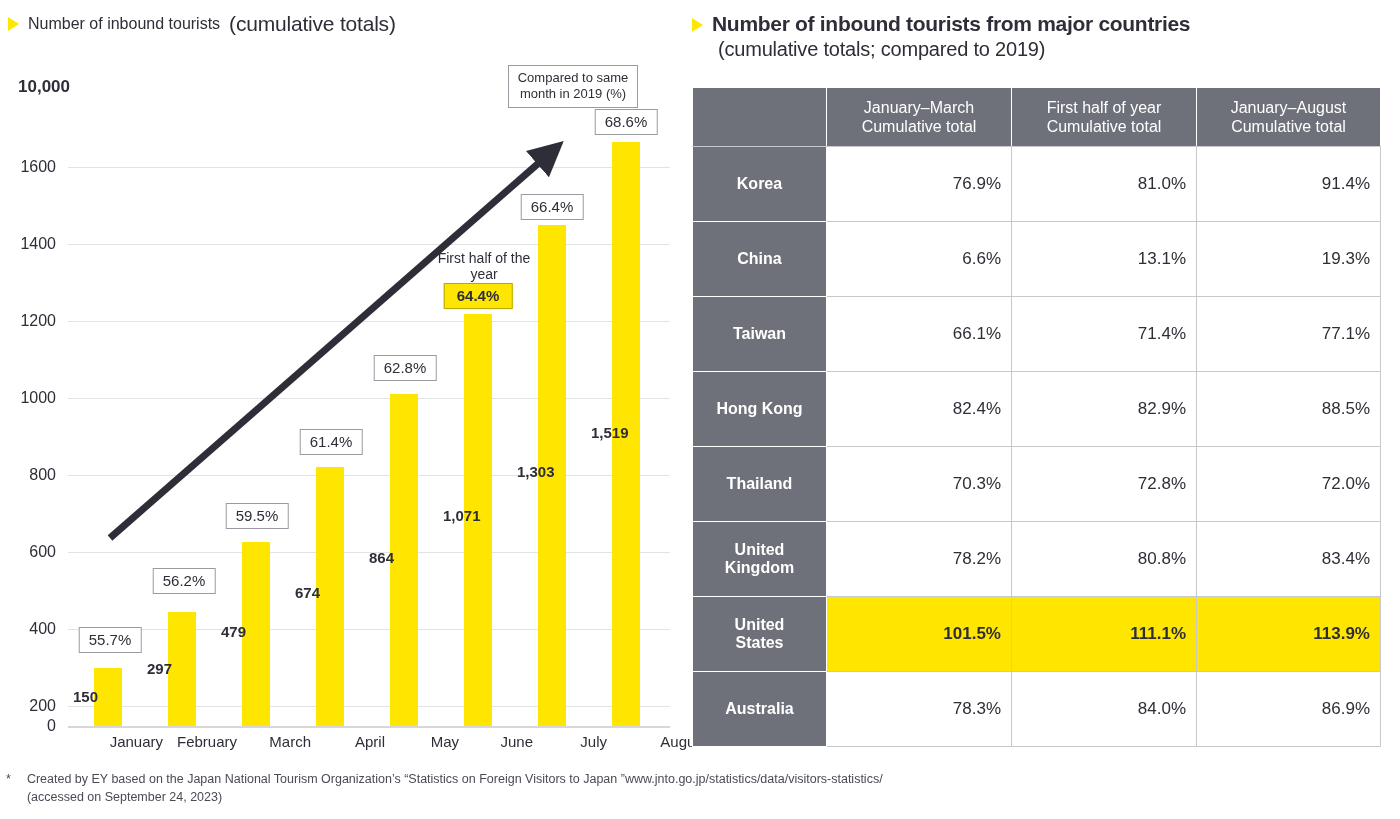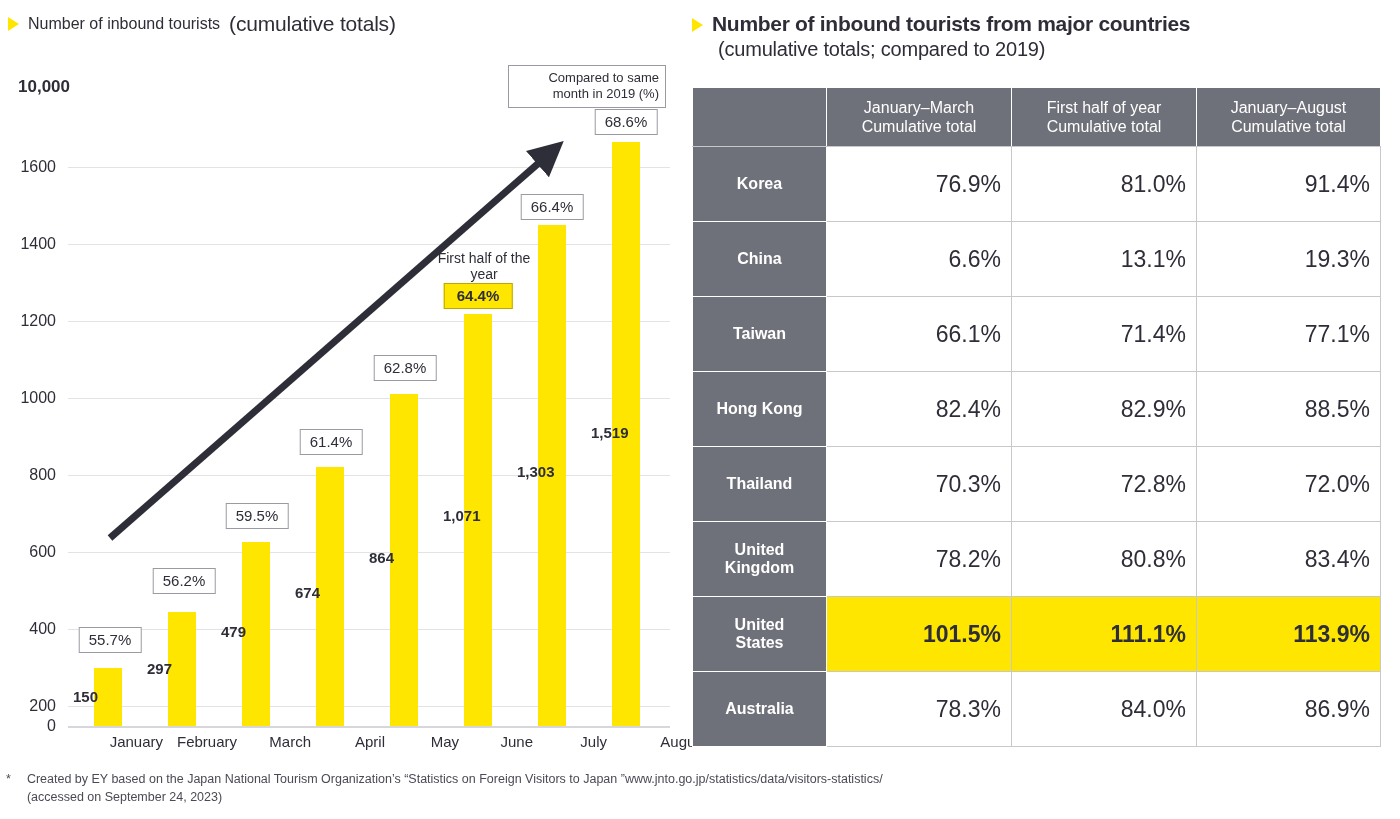--- a/index.html
+++ b/index.html
@@ -95,28 +95,28 @@
     font-size: 15px;
     color: #2e2e38;
     padding: 3px 9px 4px 9px;
     white-space: nowrap;
     transform: translateX(-50%);
     text-align: center;
   }
   #legend-box {
     position: absolute;
     left: 508px; top: 10px;
-    width: 158px;
+    width: 130px;
     border: 1px solid #9a9aa2;
     background: #ffffff;
     font-size: 13px;
     line-height: 1.25;
     color: #2e2e38;
     padding: 4px 6px;
-    text-align: right;
+    text-align: center;
     box-sizing: border-box;
   }
   #fh-label {
     position: absolute;
     font-size: 14px;
     font-weight: normal;
     color: #2e2e38;
     text-align: center;
     line-height: 1.15;
     width: 120px;
@@ -211,21 +211,21 @@
     font-weight: bold;
     text-align: center;
     vertical-align: middle;
     line-height: 1.15;
     border-color: #ffffff;
     height: 74px;
   }
   #country-table td.val {
     background: #ffffff;
     color: #2e2e38;
-    font-size: 23px;
+    font-size: 17px;
     text-align: right;
     vertical-align: middle;
     padding-right: 10px;
     height: 74px;
   }
   #country-table tr.highlight td.val {
     background: #ffe600;
     font-weight: bold;
     margin-top: 22px;
   }

